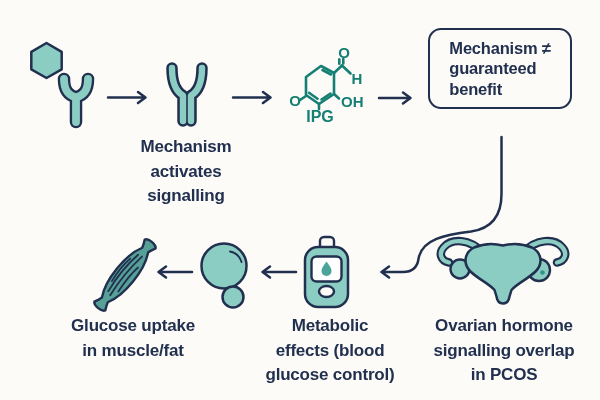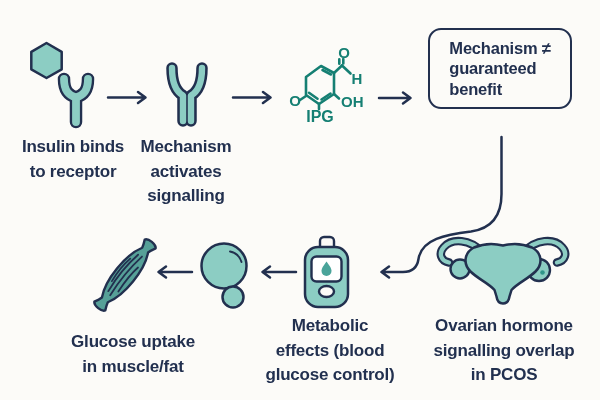--- a/index.html
+++ b/index.html
@@ -9,21 +9,21 @@
   }
   .layer{position:absolute;left:0;top:0;}
   .cap{
     position:absolute;text-align:center;white-space:pre-line;
     color:#22304f;font-size:17px;line-height:24.5px;font-weight:600;
     letter-spacing:-0.2px;
   }
   .cap1{left:2px;top:135px;width:142px;}
   .cap2{left:116px;top:135px;width:140px;}
   .cap3{left:247px;top:135px;width:180px;}
-  .cap4{left:42px;top:314px;width:182px;margin-top:16px;}
+  .cap4{left:42px;top:314px;width:182px;}
   .cap5{left:252px;top:314px;width:156px;}
   .cap6{left:413px;top:314px;width:182px;}
   .callout{
     position:absolute;left:428px;top:28px;width:140px;height:77px;
     border:2.5px solid #22304f;border-radius:13px;
     display:flex;align-items:center;justify-content:center;
     white-space:pre-line;color:#22304f;
     font-size:16.5px;line-height:20.5px;font-weight:600;letter-spacing:-0.2px;
     background:transparent;
   }
@@ -110,22 +110,20 @@
       <path d="M-40,-7 C-37,-5.5 -35,-4.5 -32,-3.8 C-16,-12.5 16,-12.5 32,-3.8 C35,-4.5 37,-5.5 40,-7 C43.5,-5 43.5,5 40,7 C37,5.5 35,4.5 32,3.8 C16,12.5 -16,12.5 -32,3.8 C-35,4.5 -37,5.5 -40,7 C-43.5,5 -43.5,-5 -40,-7 Z" fill="#56a098" stroke="#22304f" stroke-width="2.4" stroke-linejoin="round"></path>
       <g fill="none" stroke="#22304f" stroke-width="1.8" stroke-linecap="round">
         <path d="M-13,-6.3 C-3,-7.8 7,-7.8 16,-6.2"></path>
         <path d="M-23,-2.8 C-7,-5.2 10,-5 24,-2.6"></path>
         <path d="M-25,1.2 C-9,-0.8 10,-0.6 25,1.6"></path>
         <path d="M-17,5.2 C-5,4 7,4.2 14,5.4"></path>
       </g>
     </g>
   </svg>
 
-  <div class="cap cap1">Insulin binds
-to receptor</div>
   <div class="cap cap2">Mechanism
 activates
 signalling</div>
   <div class="cap cap4">Glucose uptake
 in muscle/fat</div>
   <div class="cap cap5">Metabolic
 effects (blood
 glucose control)</div>
   <div class="cap cap6">Ovarian hormone
 signalling overlap

